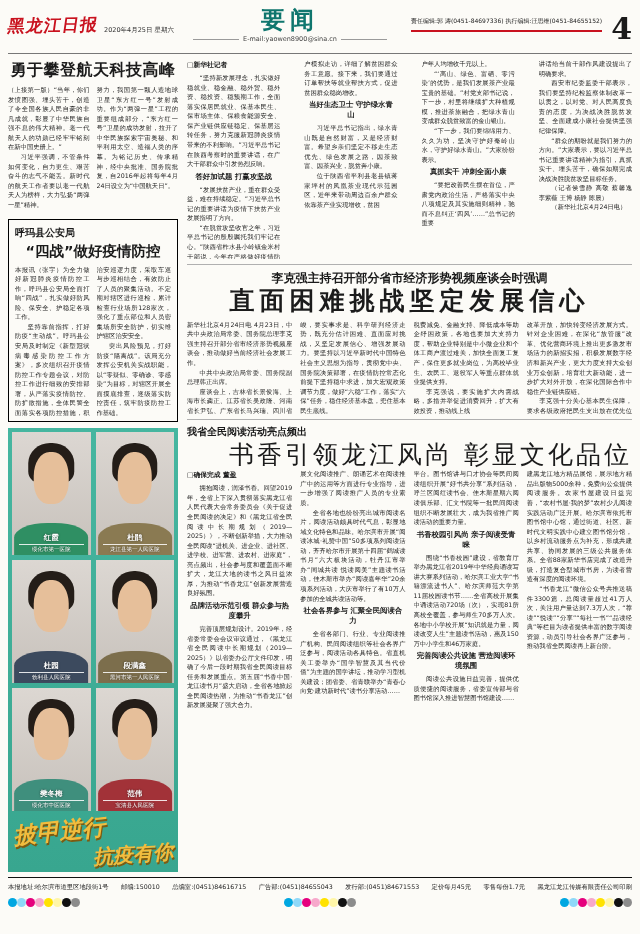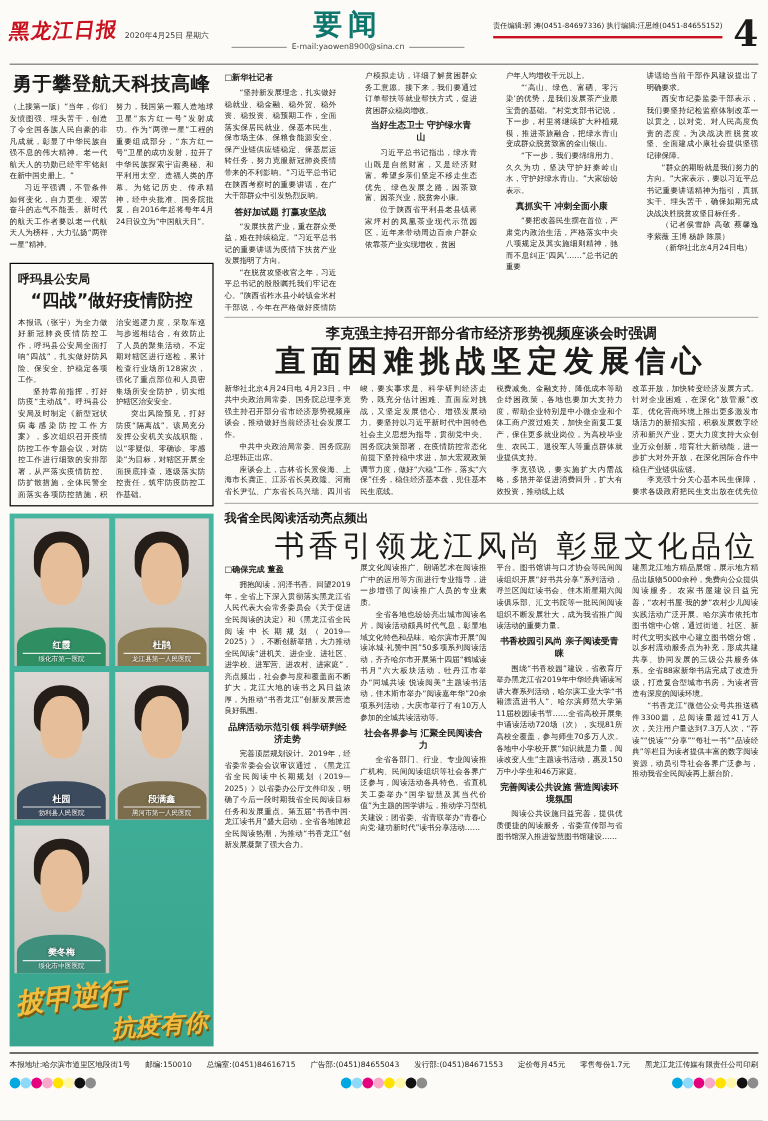--- a/index.html
+++ b/index.html
@@ -178,20 +178,29 @@
             </div>
             <div class="photo">
               <div class="hair"></div>
               <div class="face"></div>
               <div class="torso" style="background: rgb(63, 143, 125);"></div>
               <div class="plate">
                 <div class="pname">樊冬梅</div>
                 <div class="phosp">绥化市中医医院</div>
               </div>
             </div>
+            <div class="photo">
+              <div class="hair"></div>
+              <div class="face"></div>
+              <div class="torso" style="background: rgb(162, 50, 56);"></div>
+              <div class="plate">
+                <div class="pname">范伟</div>
+                <div class="phosp">宝清县人民医院</div>
+              </div>
+            </div>
           </div>
         <div class="slogan">
           <span class="sl1">披甲逆行</span>
           <span class="sl2">抗疫有你</span>
         </div>
       </div>
     </aside>
 
     <section class="center">
 
@@ -256,21 +265,21 @@
 
       <div class="divider"></div>
 
       <article class="reading">
         <div class="kicker">我省全民阅读活动亮点频出</div>
         <div class="read-h">书香引领龙江风尚 彰显文化品位</div>
         <div class="cols4 read-cols">
             <div class="tcol">
               <div class="byline">□确保完成 董盈</div>
               <div class="para">拥抱阅读，润泽书香。回望2019年，全省上下深入贯彻落实黑龙江省人民代表大会常务委员会《关于促进全民阅读的决定》和《黑龙江省全民阅读中长期规划（2019—2025）》，不断创新举措，大力推动全民阅读“进机关、进企业、进社区、进学校、进军营、进农村、进家庭”，亮点频出，社会参与度和覆盖面不断扩大，龙江大地的读书之风日益浓厚，为推动“书香龙江”创新发展营造良好氛围。</div>
-              <div class="subhead">品牌活动示范引领 科学研判经济走势</div>
+              <div class="subhead">品牌活动示范引领 群众参与热度攀升</div>
               <div class="para">完善顶层规划设计。2019年，经省委常委会会议审议通过，《黑龙江省全民阅读中长期规划（2019—2025）》以省委办公厅文件印发，明确了今后一段时期我省全民阅读目标任务和发展重点。第五届“书香中国·龙江读书月”盛大启动，全省各地掀起全民阅读热潮，为推动“书香龙江”创新发展凝聚了强大合力。</div>
             </div>
             <div class="tcol">
               <div class="para ni">展文化阅读推广、朗诵艺术在阅读推广中的运用等方面进行专业指导，进一步增强了阅读推广人员的专业素质。</div>
               <div class="para">全省各地也纷纷亮出城市阅读名片，阅读活动颇具时代气息，彰显地域文化特色和品味。哈尔滨市开展“阅读冰城·礼赞中国”50多项系列阅读活动，齐齐哈尔市开展第十四届“鹤城读书月”六大板块活动，牡丹江市举办“同城共读 悦读阅美”主题读书活动，佳木斯市举办“阅读嘉年华”20余项系列活动，大庆市举行了有10万人参加的全城共读活动等。</div>
               <div class="subhead">社会各界参与 汇聚全民阅读合力</div>
               <div class="para">全省各部门、行业、专业阅读推广机构、民间阅读组织等社会各界广泛参与，阅读活动各具特色。省直机关工委举办“国学智慧及其当代价值”为主题的国学讲坛，推动学习型机关建设；团省委、省青联举办“青春心向党·建功新时代”读书分享活动……</div>
             </div>
             <div class="tcol">
               <div class="para ni">平台。图书馆讲与口才协会等民间阅读组织开展“好书共分享”系列活动，呼兰区阅红读书会、佳木斯星期六阅读俱乐部、汇文书院等一批民间阅读组织不断发展壮大，成为我省推广阅读活动的重要力量。</div>

